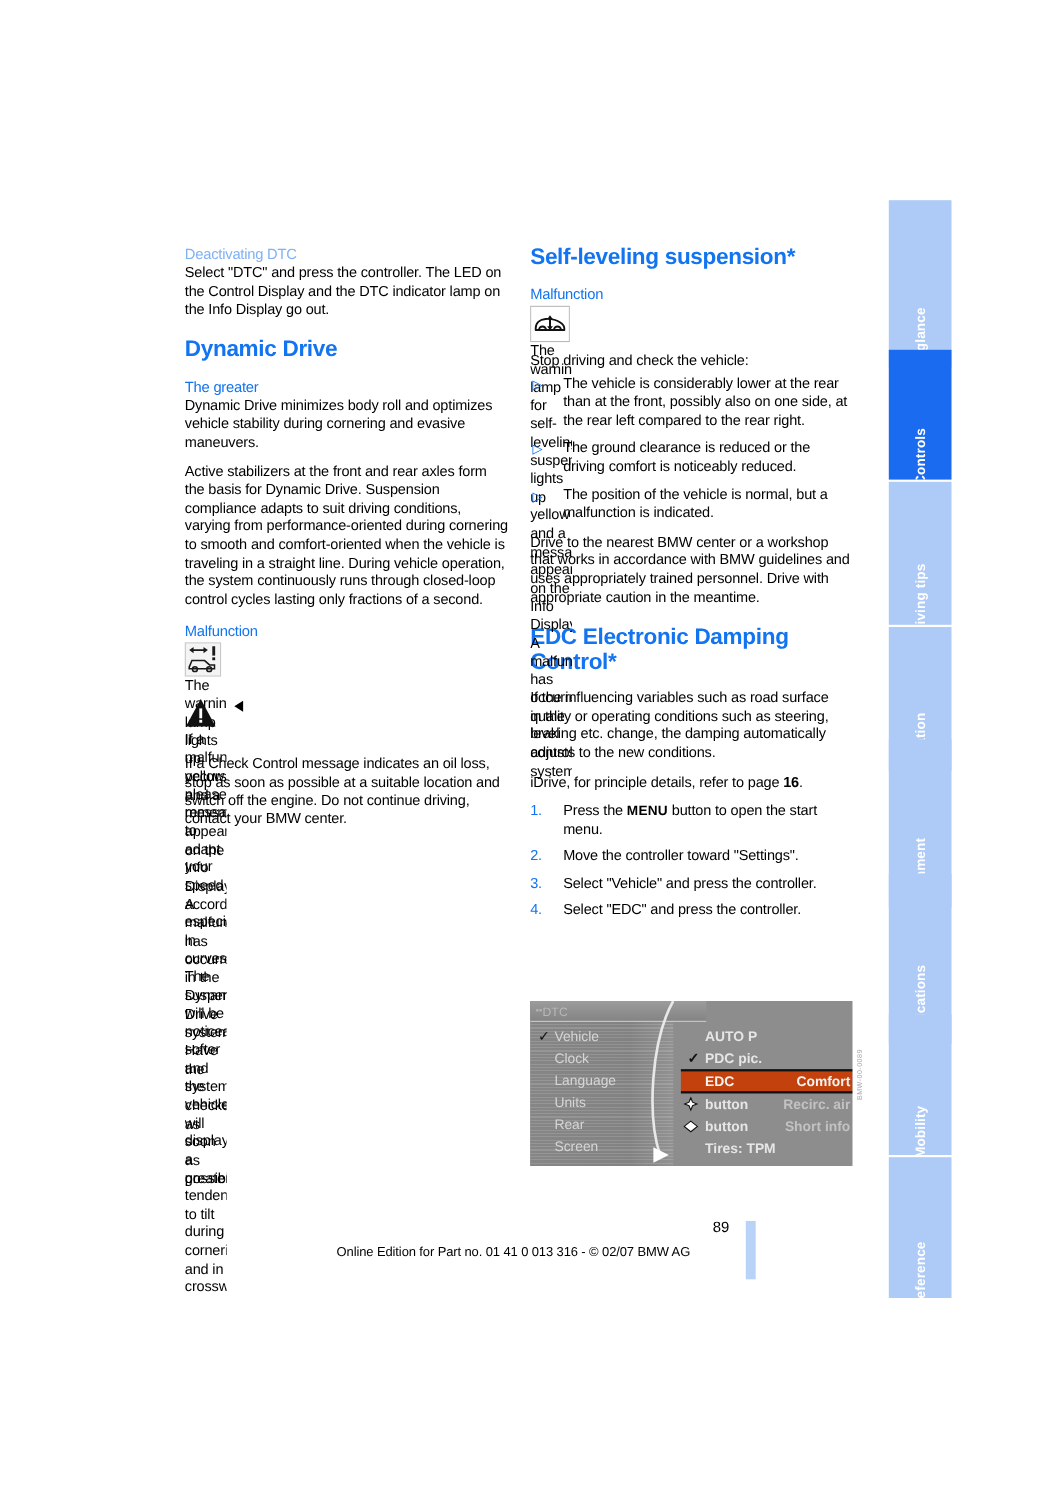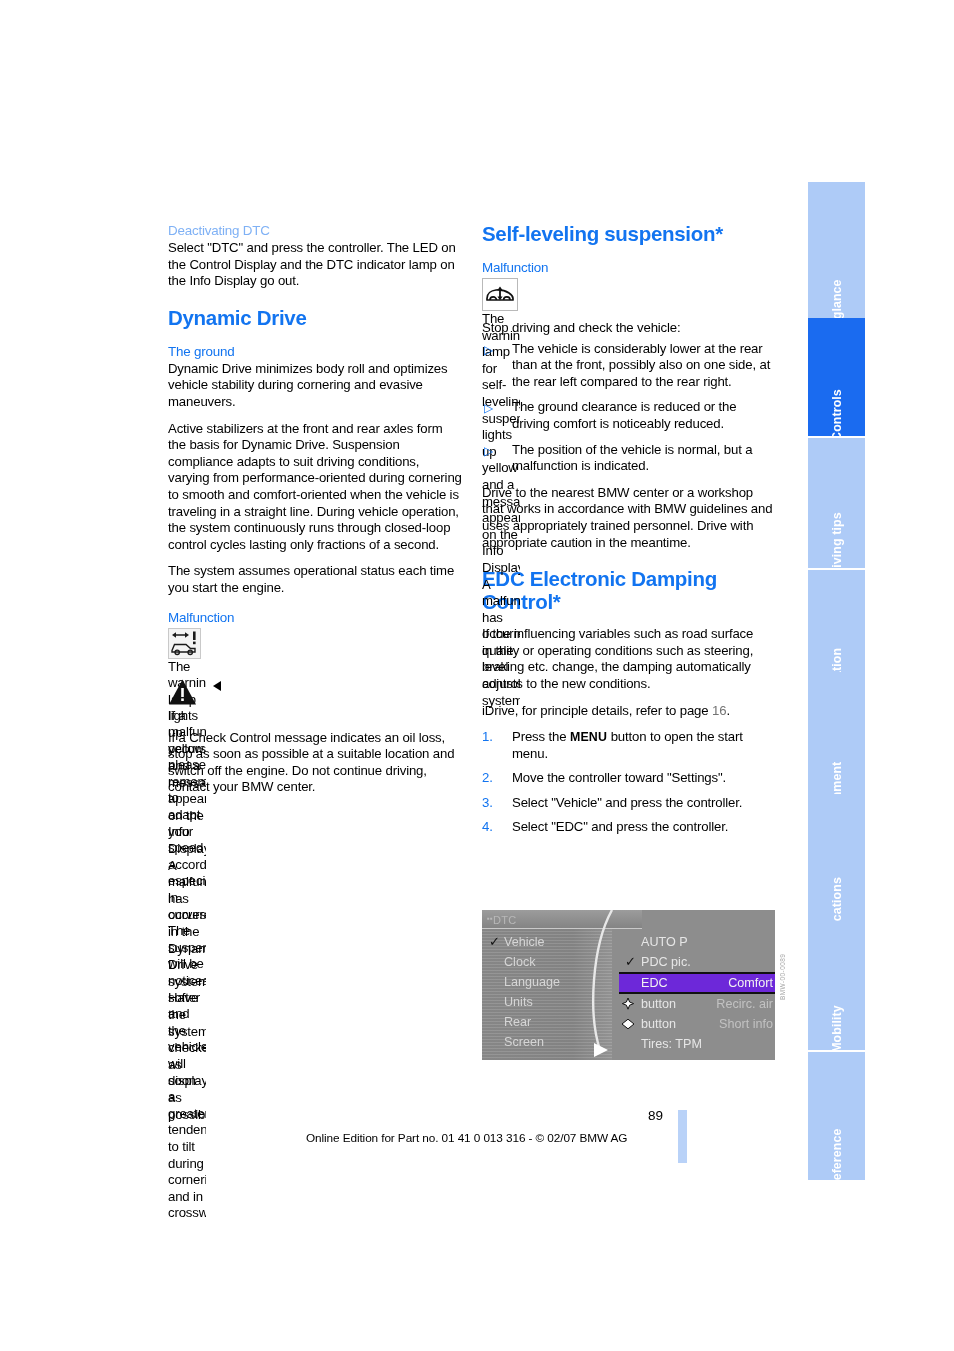--- a/index.html
+++ b/index.html
@@ -143,21 +143,21 @@
     top: 0;
     color: #1274f0;
     font-size: 13.2px;
   }
 
   .kbd-menu {
     font-weight: bold;
     letter-spacing: 0.2px;
     font-size: 12.4px;
   }
-  .pageref { color: #737373; }
+  .pageref { color: #000000; font-weight: bold; }
 
   .endmark {
     display: inline-block;
     width: 0; height: 0;
     border-top: 5px solid transparent;
     border-bottom: 5px solid transparent;
     border-right: 8px solid #000;
     vertical-align: -1px;
     margin-left: 1px;
   }
@@ -235,33 +235,34 @@
     width: 156px;
     color: #e6e6e6;
     font-size: 12.6px;
     line-height: 20px;
   }
   #idrive .right-list .row {
     position: relative;
     height: 20px;
     padding-left: 22px;
     box-sizing: border-box;
+    font-weight: bold;
   }
   #idrive .right-list .row .label-r {
     position: absolute;
     right: 2px;
     top: 0;
     color: #c2c2c2;
   }
   #idrive .right-list .row .check {
     position: absolute; left: 6px; top: 0;
     color: #111; font-size: 13px;
   }
   #idrive .right-list .row.selected {
-    background: #6d28d9;
+    background: #c2410c;
     color: #f2f2f2;
     border-top: 2px solid #111;
     border-bottom: 2px solid #111;
     height: 22px;
     line-height: 18px;
   }
   #idrive .right-list .row.selected .label-r { color: #f2f2f2; }
   #idrive .glyph {
     position: absolute;
     left: 1px; top: 3px;
@@ -341,24 +342,23 @@
 
 <div id="page">
 
   <div class="column" id="col-left">
 
     <h2 class="sub-title pale first">Deactivating DTC</h2>
     <p>Select "DTC" and press the controller. The LED on the Control Display and the DTC indicator lamp on the Info Display go out.</p>
 
     <h1 class="section-title">Dynamic Drive</h1>
 
-    <h2 class="sub-title">The ground</h2>
+    <h2 class="sub-title">The greater</h2>
     <p>Dynamic Drive minimizes body roll and optimizes vehicle stability during cornering and evasive maneuvers.</p>
     <p>Active stabilizers at the front and rear axles form the basis for Dynamic Drive. Suspension compliance adapts to suit driving conditions, varying from performance-oriented during cornering to smooth and comfort-oriented when the vehicle is traveling in a straight line. During vehicle operation, the system continuously runs through closed-loop control cycles lasting only fractions of a second.</p>
-    <p>The system assumes operational status each time you start the engine.</p>
 
     <h2 class="sub-title">Malfunction</h2>
 
     <div class="icon-block">
       <div class="icon-slot">
         <div class="ic-dyn">
           <svg width="31" height="29" viewBox="0 0 31 29">
             <rect x="0" y="0" width="31" height="29" fill="#f4f4f4"></rect>
 
             <path d="M3 6 L7 3.2 L7 5.2 L16 5.2 L16 3.2 L20 6 L16 8.8 L16 6.8 L7 6.8 L7 8.8 Z" fill="#1a1a1a"></path>

